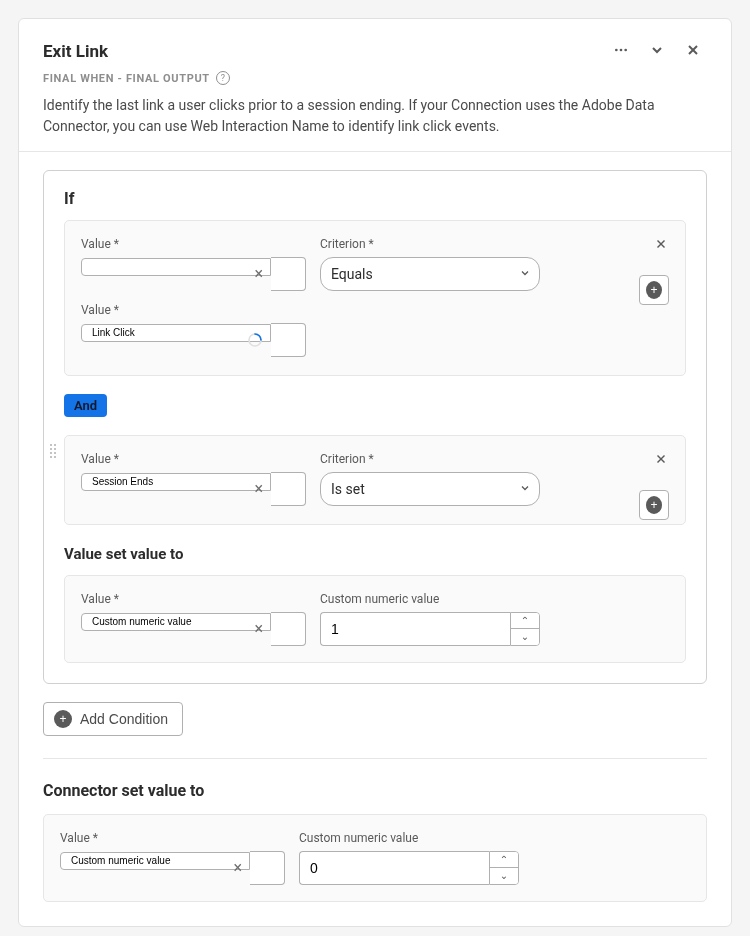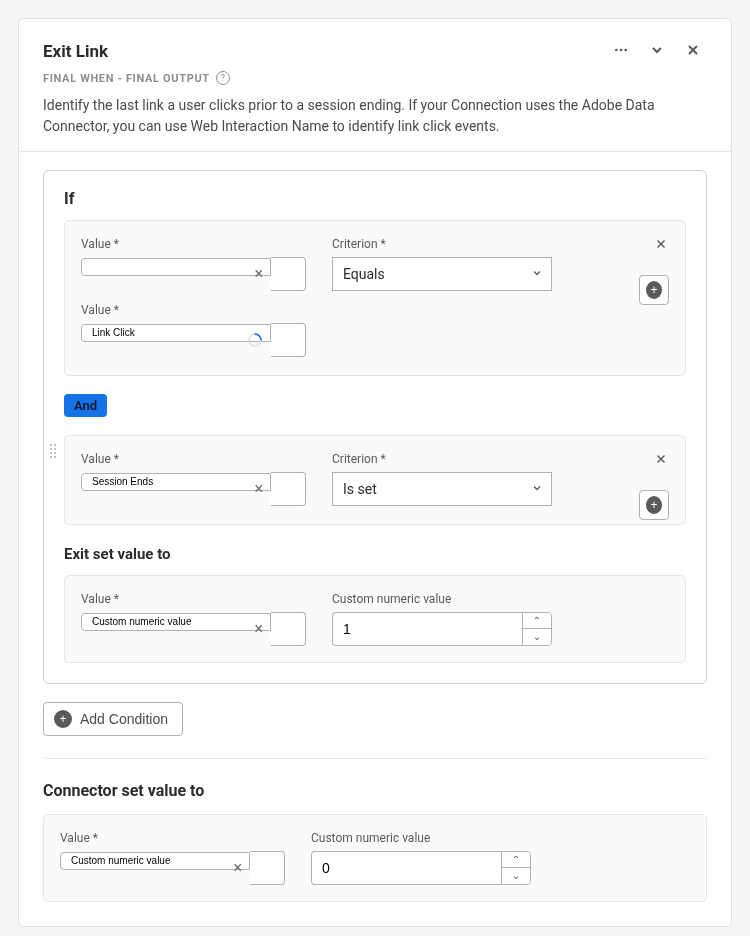--- a/index.html
+++ b/index.html
@@ -107,21 +107,21 @@
   .plus-circle {
     width: 18px; height: 18px;
     border-radius: 50%; background: #5a5a5a;
     display: inline-flex; align-items: center; justify-content: center;
     color: #fff; font-size: 12px; line-height: 1;
   }
   .field-label {
     font-size: 12px; color: #5a5a5a; margin-bottom: 6px;
   }
   .required::after { content: " *"; color: #5a5a5a; }
-  .row { display: flex; gap: 26px; align-items: center; }
+  .row { display: flex; gap: 14px; align-items: center; }
   .col { display: flex; flex-direction: column; }
   .col-value { width: 225px; }
   .col-criterion { width: 220px; }
   .row + .row { margin-top: 12px; }
   .combo {
     display: flex;
   }
   .combo-input {
     height: 18px;
     border: 1px solid #b0b0b0;
@@ -146,21 +146,21 @@
     border-left: none;
     border-radius: 0 4px 4px 0;
     background: #fff;
     display: inline-flex; align-items: center; justify-content: center;
     cursor: pointer;
     color: #5a5a5a;
   }
   .select-box {
     height: 34px;
     border: 1px solid #b0b0b0;
-    border-radius: 0;
+    border-radius: 13px;
     background: #fff;
     display: flex;
     align-items: center;
     justify-content: space-between;
     padding: 0 8px 0 10px;
     font-size: 14px;
     cursor: pointer;
     width: 220px;
     color: #2c2c2c;
   }
@@ -421,21 +421,21 @@
                 <span>Is set</span>
                 <span class="caret"><svg viewBox="0 0 24 24" fill="none" stroke="currentColor" stroke-width="2.5">
                       <polyline points="6 9 12 15 18 9"></polyline>
                     </svg></span>
               </div>
             </div>
           </div>
         </div>
       </div>
 
-      <div class="then-title">Exit set value to</div>
+      <div class="then-title">Value set value to</div>
       <div class="then-box">
         <div class="row">
           <div class="col col-value">
             <div class="field-label required">Value</div>
             <div class="combo">
               <div class="combo-input-wrap">
                 <input class="combo-input" type="text" value="Custom numeric value" style="">
                 <span class="clear-x">×</span>
               </div>
               <button class="combo-caret">

